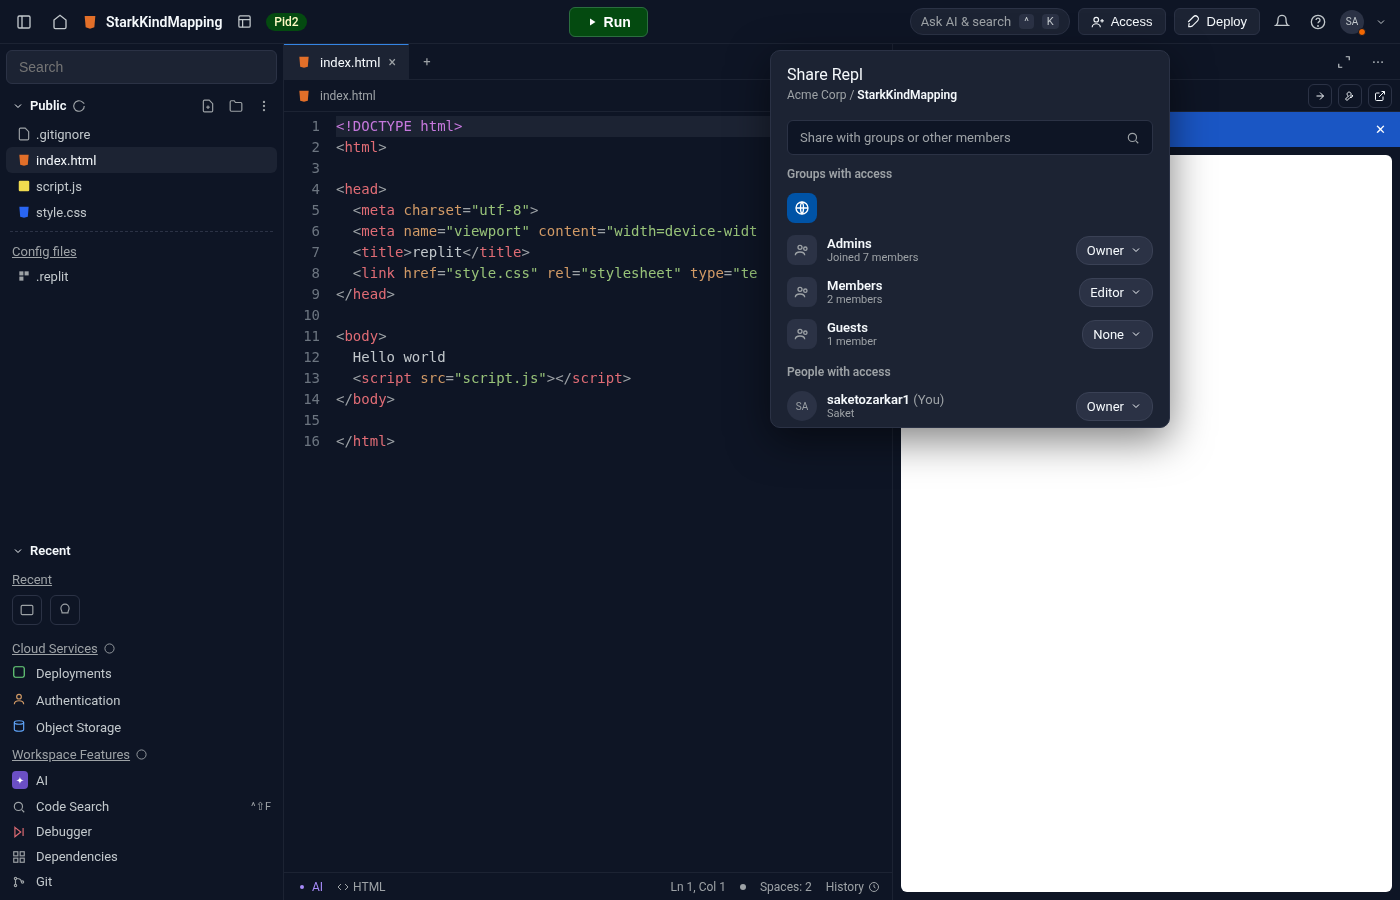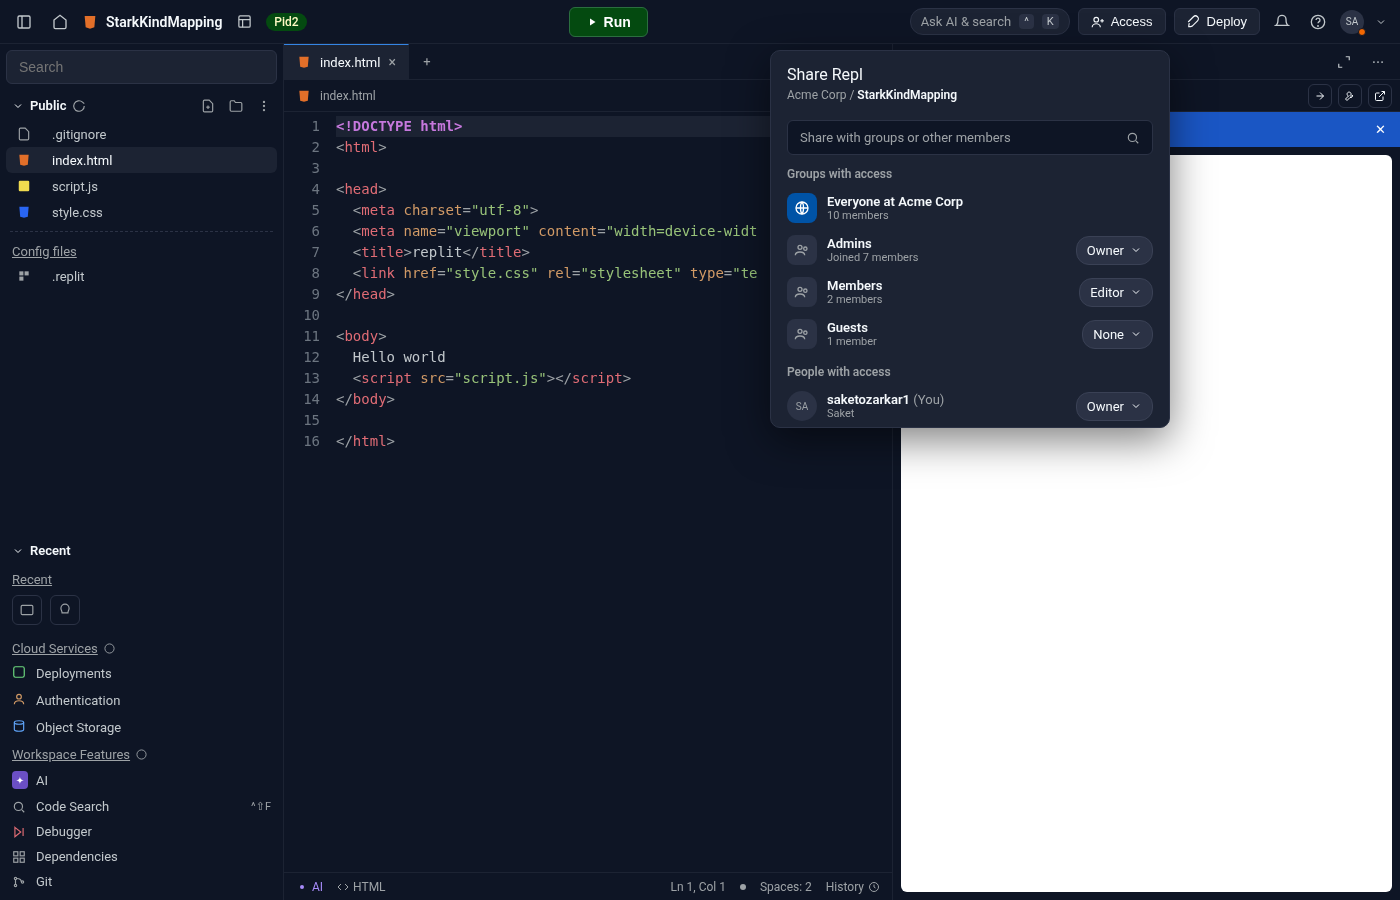--- a/index.html
+++ b/index.html
@@ -108,21 +108,21 @@
 }
 .section-head {
   display: flex; align-items: center; gap: 6px;
   padding: 8px 6px;
   color: #f5f9fc;
   font-weight: 600;
   font-size: 13px;
 }
 .section-head .spacer { flex:1; }
 .file-item {
-  display: flex; align-items: center; gap: 20px;
+  display: flex; align-items: center; gap: 4px;
   padding: 5px 10px;
   border-radius: 6px;
   cursor: pointer;
   color: #c2c8cc;
   font-size: 13px;
 }
 .file-item.active { background: #1c2333; color: #f5f9fc; }
 .file-icon { width:16px; height:16px; display:flex;align-items:center;justify-content:center; }
 .icon-html { color:#e26f29; }
 .icon-js { color:#f0db4f; }
@@ -156,21 +156,21 @@
 .tab.active { background:#1c2333; border-top:1px solid #3485e4;color:#f5f9fc;}
 .tab-close{color:#9da2a6;font-size:14px;}
 .tab-add{width:36px;display:flex;align-items:center;justify-content:center;color:#9da2a6;cursor:pointer;}
 .breadcrumb-row{height:32px;display:flex;align-items:center;padding:0 12px;gap:8px;color:#9da2a6;font-size:12px;border-bottom:1px solid #1c2333;}
 .breadcrumb-row .spacer{flex:1;}
 .round-icon{width:24px;height:24px;border:1px solid #2b3245;border-radius:6px;display:flex;align-items:center;justify-content:center;cursor:pointer;}
 .code-body{flex:1;display:flex;font-family:"SFMono-Regular",Consolas,monospace;font-size:14px;line-height:21px;position:relative;overflow:hidden;}
 .gutter{width:48px;text-align:right;padding:4px 12px 0 0;color:#6c7580;user-select:none;background:#0e1525;}
 .code-lines{flex:1;padding:4px 0 0 4px;white-space:pre;position:relative;color:#c2c8cc;}
 .hl-line{background:#1c2333;display:block;width:100%;}
-.tk-doctype{color:#c678dd;font-weight:bold;}
+.tk-doctype{color:#c678dd;}
 .tk-tag{color:#e06c75;}
 .tk-attr{color:#d19a66;}
 .tk-str{color:#98c379;}
 .tk-punct{color:#9da2a6;}
 .tk-text{color:#c2c8cc;}
 .statusbar{height:28px;border-top:1px solid #1c2333;display:flex;align-items:center;padding:0 12px;gap:14px;font-size:12px;color:#9da2a6;}
 .statusbar .spacer{flex:1;}
 .status-dot{width:6px;height:6px;border-radius:50%;background:#9da2a6;}
 .preview-pane{width:508px;border-left:1px solid #1c2333;display:flex;flex-direction:column;}
 .preview-banner{background:#1a56c4;color:#fff;padding:10px 14px;font-size:13px;display:flex;align-items:center;gap:8px;}
@@ -603,24 +603,20 @@
   </div>
   <div class="share-section">
     <div class="share-label">Groups with access</div>
     <div class="share-row">
       <div class="share-avatar org">
           <svg width="16" height="16" viewBox="0 0 24 24" fill="#fff">
             <circle cx="12" cy="12" r="9" fill="none" stroke="#fff" stroke-width="2"></circle>
             <path d="M3 12h18M12 3c3 3 3 15 0 18M12 3c-3 3-3 15 0 18" stroke="#fff" stroke-width="2" fill="none"></path>
           </svg>
         </div>
-      <div class="share-info">
-        <div class="share-name">Everyone at Acme Corp</div>
-        <div class="share-sub">10 members</div>
-      </div>
     </div>
     <div id="share-groups">
         <div class="share-row">
           <div class="share-avatar">
             <svg width="16" height="16" viewBox="0 0 24 24" fill="none" stroke="currentColor" stroke-width="2">
               <circle cx="9" cy="8" r="3"></circle>
               <circle cx="17" cy="10" r="2.5"></circle>
               <path d="M2 20c0-3 3-5 7-5s7 2 7 5"></path>
             </svg>
           </div>

